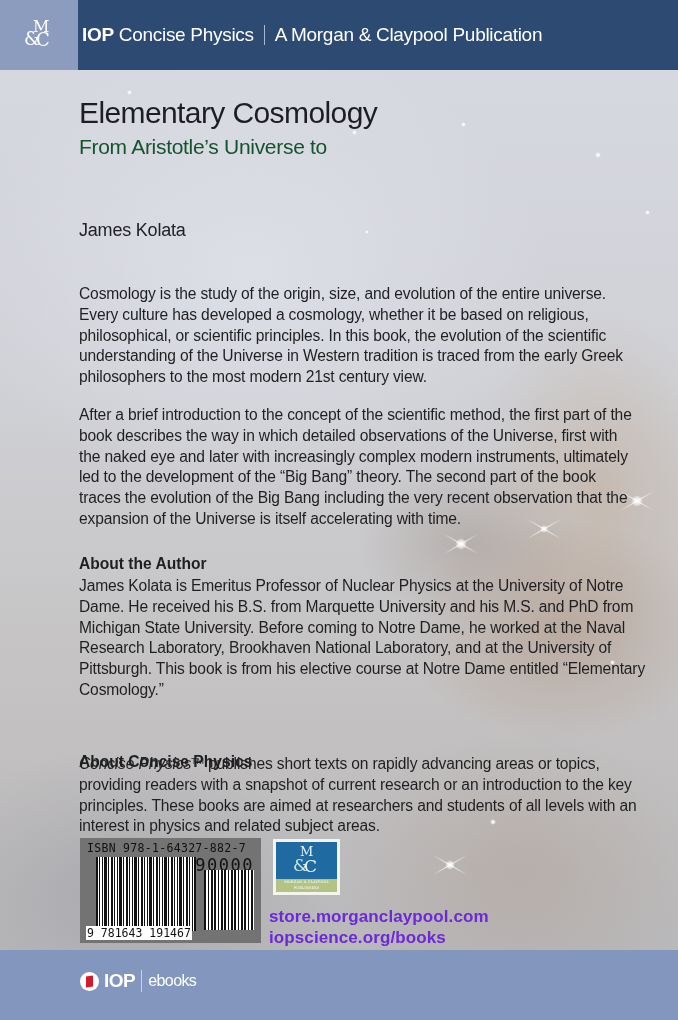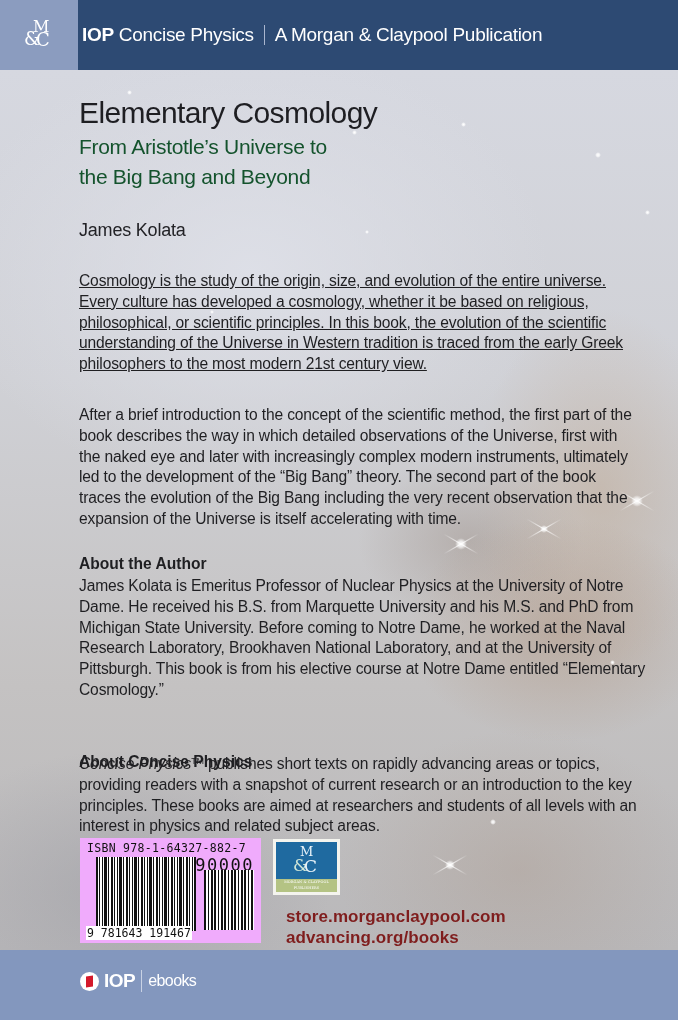--- a/index.html
+++ b/index.html
@@ -71,37 +71,37 @@
       position: absolute; top: 132px; left: 0; font-size: 21px; line-height: 30px;
       color: #14532d; letter-spacing: -0.3px;
     }
     .author {
       position: absolute; top: 220px; left: 0; font-size: 18px; color: #222226; letter-spacing: -0.2px;
     }
     .para {
       position: absolute; left: 0; width: 560px; font-size: 15.6px; line-height: 20.8px;
       color: #1f1f22; letter-spacing: -0.15px;
     }
-    .p1 { top: 271px; text-decoration: underline; }
+    .p1 { top: 284px; }
     .p2 { top: 405px; }
     .about-author-heading {
       position: absolute; top: 555px; left: 0; font-size: 15.6px; font-weight: bold; color: #1f1f22;
     }
     .p3 { top: 576px; width: 570px; }
     .about-cp-heading {
       position: absolute; top: 730px; left: 0; font-size: 15.6px; font-weight: bold; color: #1f1f22; margin-top: 23px;
     }
     .p4 { top: 751px; width: 570px; }
     .p4 .em { font-style: italic; }
     .p4 sup { font-size: 9px; vertical-align: 5px; }
 
     
     .barcode-box {
       position: absolute; left: 80px; top: 838px; width: 181px; height: 105px;
-      background: #f0abfc;
+      background: #737373;
     }
     .isbn-text {
       position: absolute; left: 7px; top: 3px; font-family: "DejaVu Sans Mono", monospace;
       font-size: 11.5px; letter-spacing: 0.3px; color: #111; white-space: nowrap;
     }
     .addon-text {
       position: absolute; right: 7px; top: 17px; font-family: "DejaVu Sans Mono", monospace;
       font-size: 17px; letter-spacing: 1.5px; color: #111;
     }
     .bars-main {
@@ -134,22 +134,22 @@
     .mc-logo-top .m { position: absolute; left: 24px; top: 2px; font-size: 13px; }
     .mc-logo-top .amp { position: absolute; left: 17px; top: 13px; font-size: 17px; color: #cfe6d8; }
     .mc-logo-top .c { position: absolute; left: 28px; top: 14px; font-size: 17px; }
     .mc-logo-bottom {
       width: 61px; height: 13px; background: #b4c384; color: #fff;
       font-size: 3.5px; text-align: center; line-height: 6px; letter-spacing: 0.1px;
       font-family: "DejaVu Serif", serif;
     }
 
     .store-links {
-      position: absolute; left: 286px; top: 906px; font-size: 17px; font-weight: bold;
-      line-height: 21px; color: #7f1d1d; letter-spacing: 0.1px;
+      position: absolute; left: 269px; top: 906px; font-size: 17px; font-weight: bold;
+      line-height: 21px; color: #6d28d9; letter-spacing: 0.1px;
     }
 
     
     .footer {
       position: absolute; left: 0; top: 950px; width: 678px; height: 70px; background: #8397be;
     }
     .footer-brand {
       position: absolute; left: 80px; top: 20px; display: flex; align-items: center; color: #fff;
     }
     .iop-emblem {
@@ -195,21 +195,20 @@
     <span>Concise Physics</span>
     <span class="sep"></span>
     <span>A Morgan &amp; Claypool Publication</span>
   </div>
 </div>
 
 <div class="content">
   <div class="title">Elementary Cosmology</div>
   <div class="subtitle">
     <div>From Aristotle’s Universe to</div>
-    <div>the Big Bang and Beyond</div>
   </div>
   <div class="author">James Kolata</div>
 
   <p class="para p1">Cosmology is the study of the origin, size, and evolution of the entire universe. Every culture has developed a cosmology, whether it be based on religious, philosophical, or scientific principles. In this book, the evolution of the scientific understanding of the Universe in Western tradition is traced from the early Greek philosophers to the most modern 21st century view.</p>
   <p class="para p2">After a brief introduction to the concept of the scientific method, the first part of the book describes the way in which detailed observations of the Universe, first with the naked eye and later with increasingly complex modern instruments, ultimately led to the development of the “Big Bang” theory. The second part of the book traces the evolution of the Big Bang including the very recent observation that the expansion of the Universe is itself accelerating with time.</p>
 
   <div class="about-author-heading">About the Author</div>
   <p class="para p3">James Kolata is Emeritus Professor of Nuclear Physics at the University of Notre Dame. He received his B.S. from Marquette University and his M.S. and PhD from Michigan State University. Before coming to Notre Dame, he worked at the Naval Research Laboratory, Brookhaven National Laboratory, and at the University of Pittsburgh. This book is from his elective course at Notre Dame entitled “Elementary Cosmology.”</p>
 
   <div class="about-cp-heading">About Concise Physics</div>
@@ -228,21 +227,21 @@
   <div class="mc-logo-top">
     <span class="m">M</span>
       <span class="amp">&amp;</span>
       <span class="c">C</span>
   </div>
   <div class="mc-logo-bottom">MORGAN &amp; CLAYPOOL PUBLISHERS</div>
 </div>
 
 <div class="store-links">
   <div>store.morganclaypool.com</div>
-  <div>advancing.org/books</div>
+  <div>iopscience.org/books</div>
 </div>
 
 <div class="footer">
   <div class="footer-brand">
     <div class="iop-emblem"></div>
     <span class="footer-iop">IOP</span>
     <span class="footer-sep"></span>
     <span class="footer-ebooks">ebooks</span>
   </div>
 </div>

